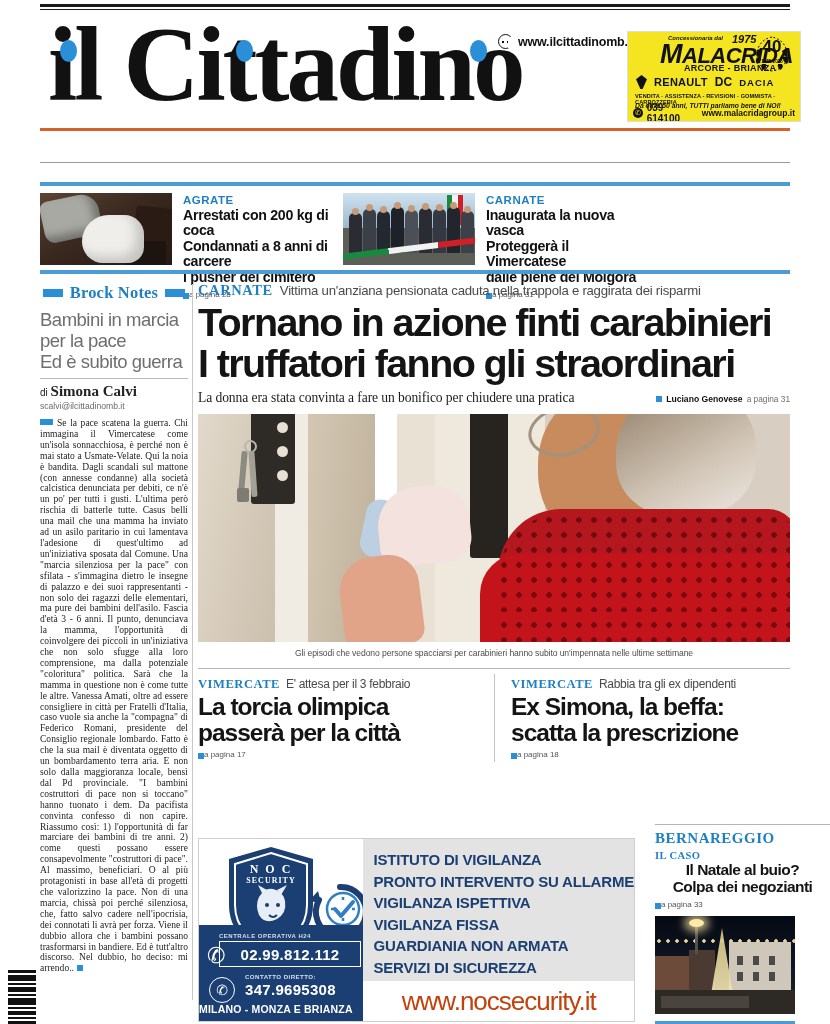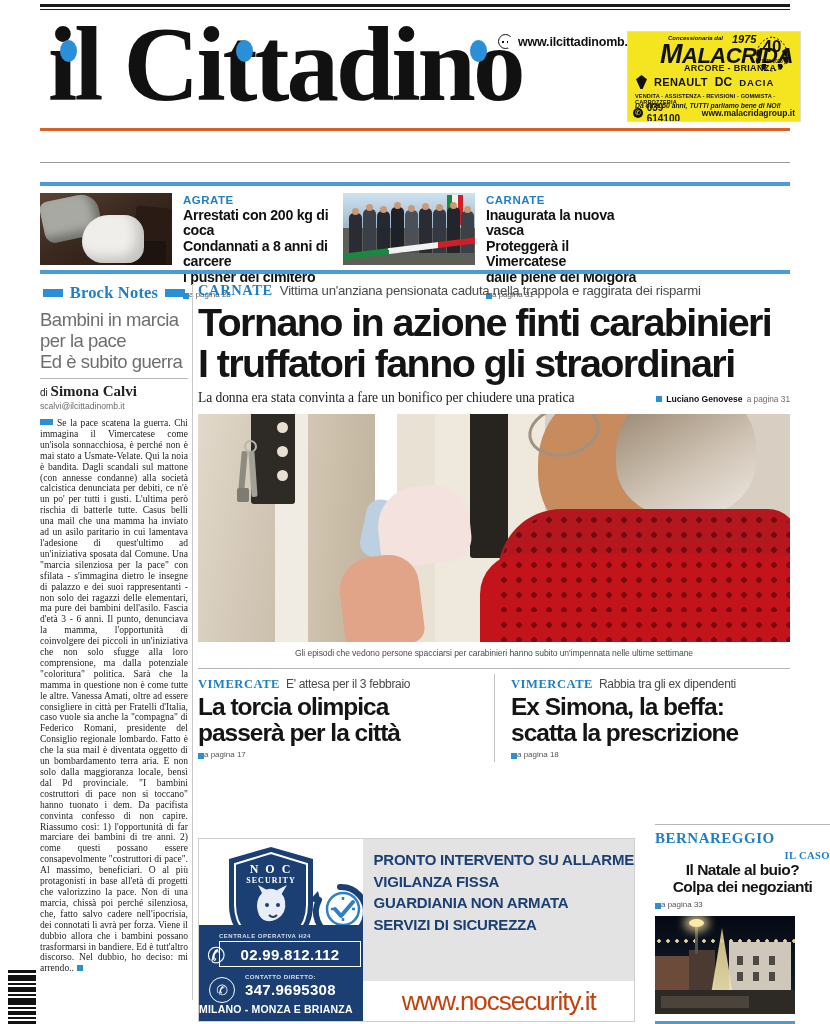--- a/index.html
+++ b/index.html
@@ -277,21 +277,21 @@
     line-height:21.5px; white-space:nowrap;
   }
   .noc-web { position:absolute; left:0; right:0; bottom:0; height:40px; background:#fff;
     display:flex; align-items:center; justify-content:center; }
   .noc-web span { font-size:26px; font-weight:400; color:#c2410c; letter-spacing:-1px; }
 
   
   .bern { position:absolute; left:615px; top:-14px; width:175px; }
   .bern-rule { height:1px; background:#b5b5b5; margin-bottom:5px; }
   .bern-city { font-family:"Liberation Serif", serif; font-weight:700; font-size:15px; color:#1f7fc4; letter-spacing:0.5px; }
-  .bern-kick { font-family:"Liberation Serif", serif; font-weight:700; font-size:10.6px; color:#1f7fc4; letter-spacing:0.4px; margin-top:3px;text-align:right; }
+  .bern-kick { font-family:"Liberation Serif", serif; font-weight:700; font-size:10.6px; color:#1f7fc4; letter-spacing:0.4px; margin-top:3px; }
   .bern h3 { font-size:15.5px; line-height:16.5px; font-weight:700; color:#141414; letter-spacing:-0.55px; margin-top:1px;text-align:center; }
   .bern-photo { margin-top:7px; width:140px; height:98px; position:relative; overflow:hidden; background:#0b1018; }
   .bp-sky { position:absolute; inset:0; background:linear-gradient(#050913,#111a27 60%,#1b2533); }
   .bp-b1 { position:absolute; left:0; top:40px; width:34px; height:40px; background:#6d4b3a; }
   .bp-b2 { position:absolute; left:34px; top:34px; width:26px; height:46px; background:#4a3a31; }
   .bp-b3 { position:absolute; right:4px; top:26px; width:62px; height:50px; background:#cfc8ba; }
   .bp-b3 .win { position:absolute; background:#4c4a46; width:6px; height:9px; }
   .bp-tree { position:absolute; left:50px; top:12px; width:34px; height:74px;
     background: radial-gradient(circle at 50% 100%, rgba(255,238,180,.95) 0 6%, transparent 7%),
                 linear-gradient(#d9c583, #f2e7b8);
@@ -599,21 +599,23 @@
             <span>02.99.812.112</span>
           </div>
           <div class="noc-icon2">✆</div>
           <div class="noc-dir">CONTATTO DIRETTO:</div>
           <div class="noc-ph2">347.9695308</div>
           <div class="noc-city">MILANO - MONZA E BRIANZA</div>
         </div>
       </div>
       <div class="noc-right">
         <ul>
+          <li>ISTITUTO DI VIGILANZA</li>
           <li>PRONTO INTERVENTO SU ALLARME</li>
+          <li>VIGILANZA ISPETTIVA</li>
           <li>VIGILANZA FISSA</li>
           <li>GUARDIANIA NON ARMATA</li>
           <li>SERVIZI DI SICUREZZA</li>
         </ul>
         <div class="noc-web">
           <span>www.nocsecurity.it</span>
         </div>
       </div>
     </div>
 

